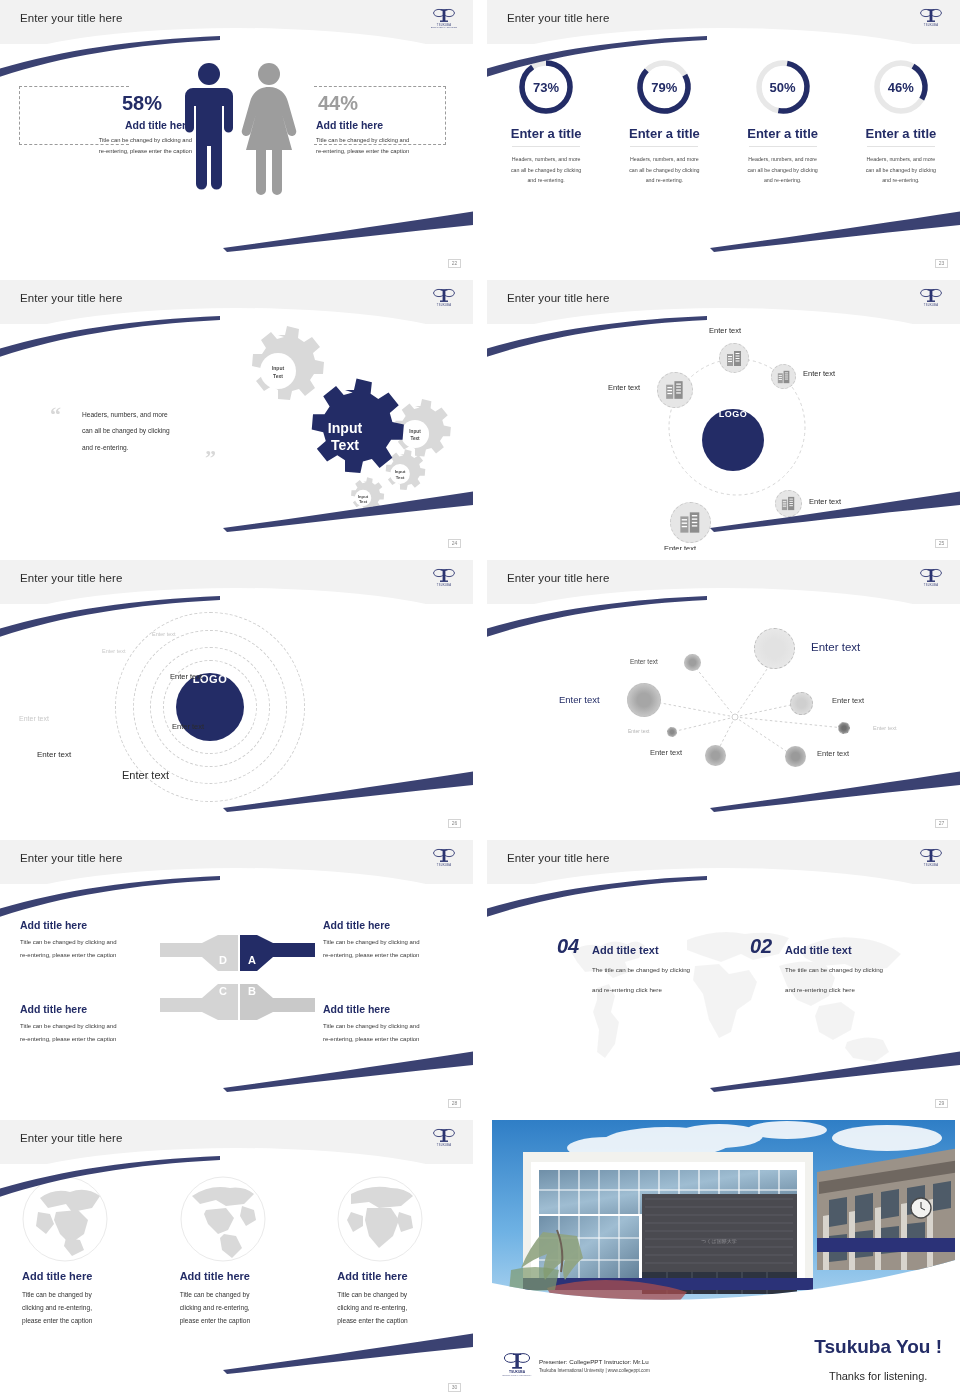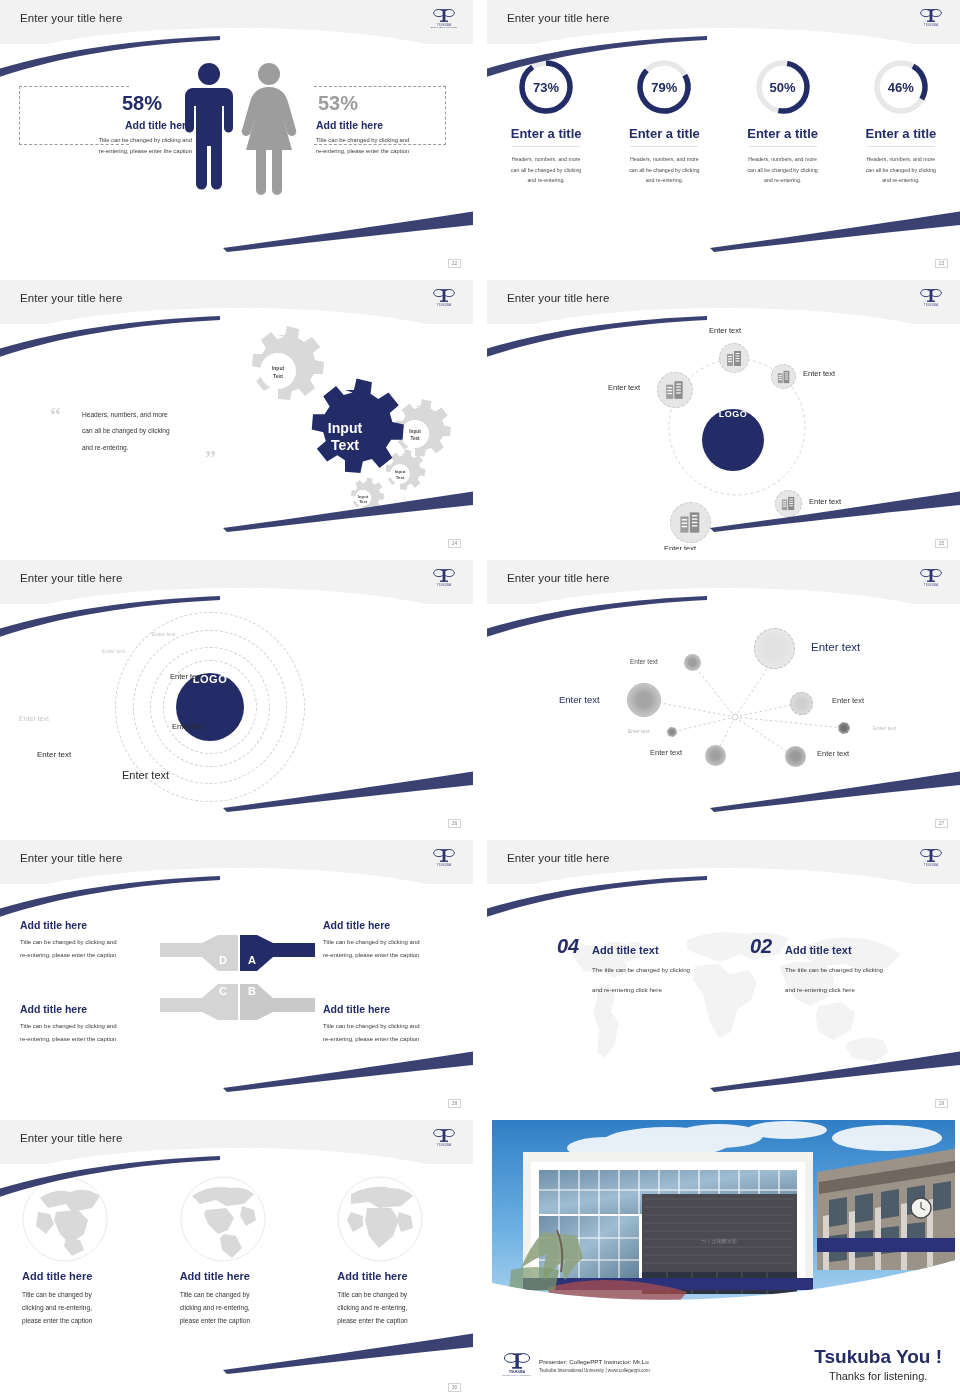--- a/index.html
+++ b/index.html
@@ -136,21 +136,21 @@
   
   .globes { position:absolute; left:0; top:56px; width:473px; display:flex; }
   .globe-col { flex:1; display:flex; flex-direction:column; align-items:flex-start; padding-left:22px; }
   .globe-col .h { font-size:11px; font-weight:bold; color:#232c66; margin-top:8px; }
   .globe-col .p { font-size:6.6px; color:#333; line-height:2.0; margin-top:6px; width:120px; }
 
   
   .photo { position:absolute; left:0; top:0; width:473px; height:205px; overflow:hidden; }
   .thanks-wrap { position:absolute; right:18px; bottom:18px; text-align:center; }
   .thanks-big { font-size:19px; font-weight:bold; color:#232c66; }
-  .thanks-sub { font-size:11px; color:#2b2b2b; margin-top:2px; }
+  .thanks-sub { font-size:11px; color:#2b2b2b; margin-top:12px; }
   .presenter { position:absolute; left:52px; bottom:27px; font-size:6.2px; color:#2b2b2b; }
   .presenter .l2 { font-size:4.6px; color:#444; margin-top:3px; }
   .foot-logo { position:absolute; left:14px; bottom:22px; width:32px; height:28px; }
 </style>
 </head>
 <body>
 
 <div class="grid">
 
   <div class="slide">
@@ -177,21 +177,21 @@
     <div class="swoosh-br">
       <svg width="260" height="46" viewBox="0 0 260 46">
           <path d="M0 40 C90 28 180 14 260 2 L260 16 C180 24 92 34 4 44 Z" fill="#3b4272"></path>
         </svg>
     </div>
 
     <div class="s22-wrap">
       <div class="brk brkL"></div>
       <div class="brk brkR"></div>
       <div class="pct-m">58%</div>
-      <div class="pct-f">53%</div>
+      <div class="pct-f">44%</div>
       <div class="t22a">
         <div class="h">Add title here</div>
         <div class="p">Title can be changed by clicking and</div>
         <div class="p">re-entering, please enter the caption</div>
       </div>
       <div class="t22b">
         <div class="h">Add title here</div>
         <div class="p">Title can be changed by clicking and</div>
         <div class="p">re-entering, please enter the caption</div>
       </div>

